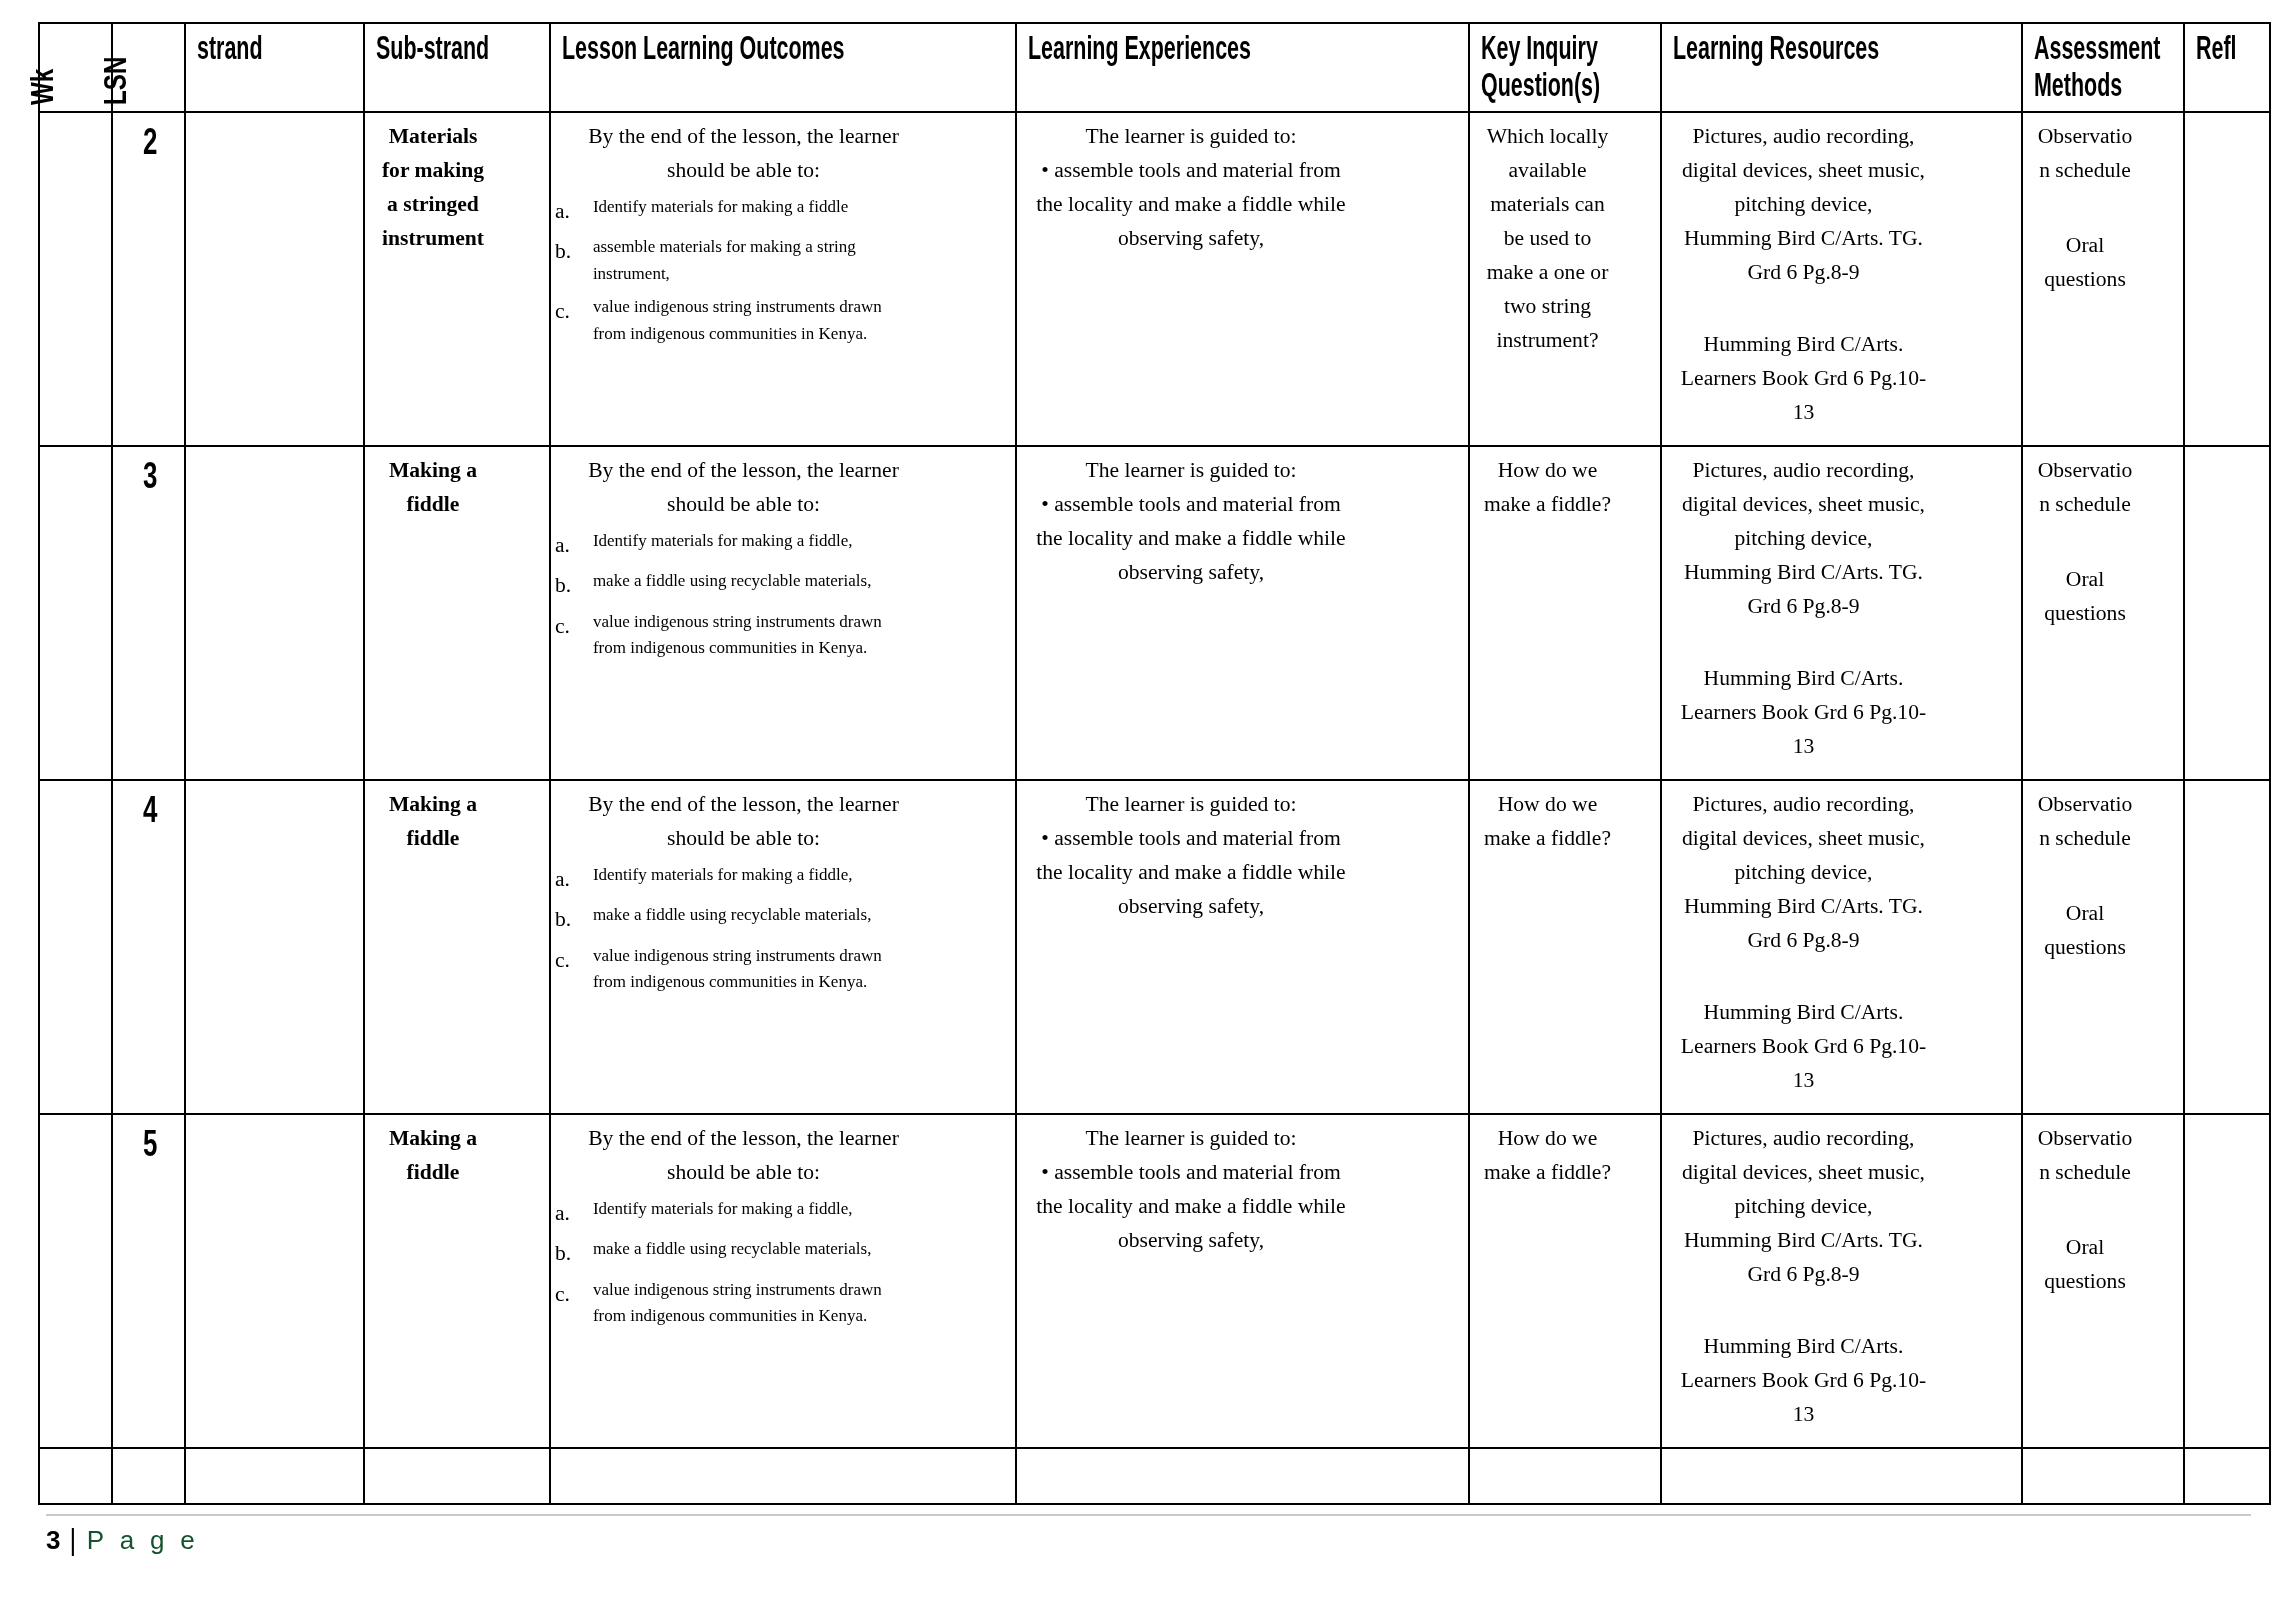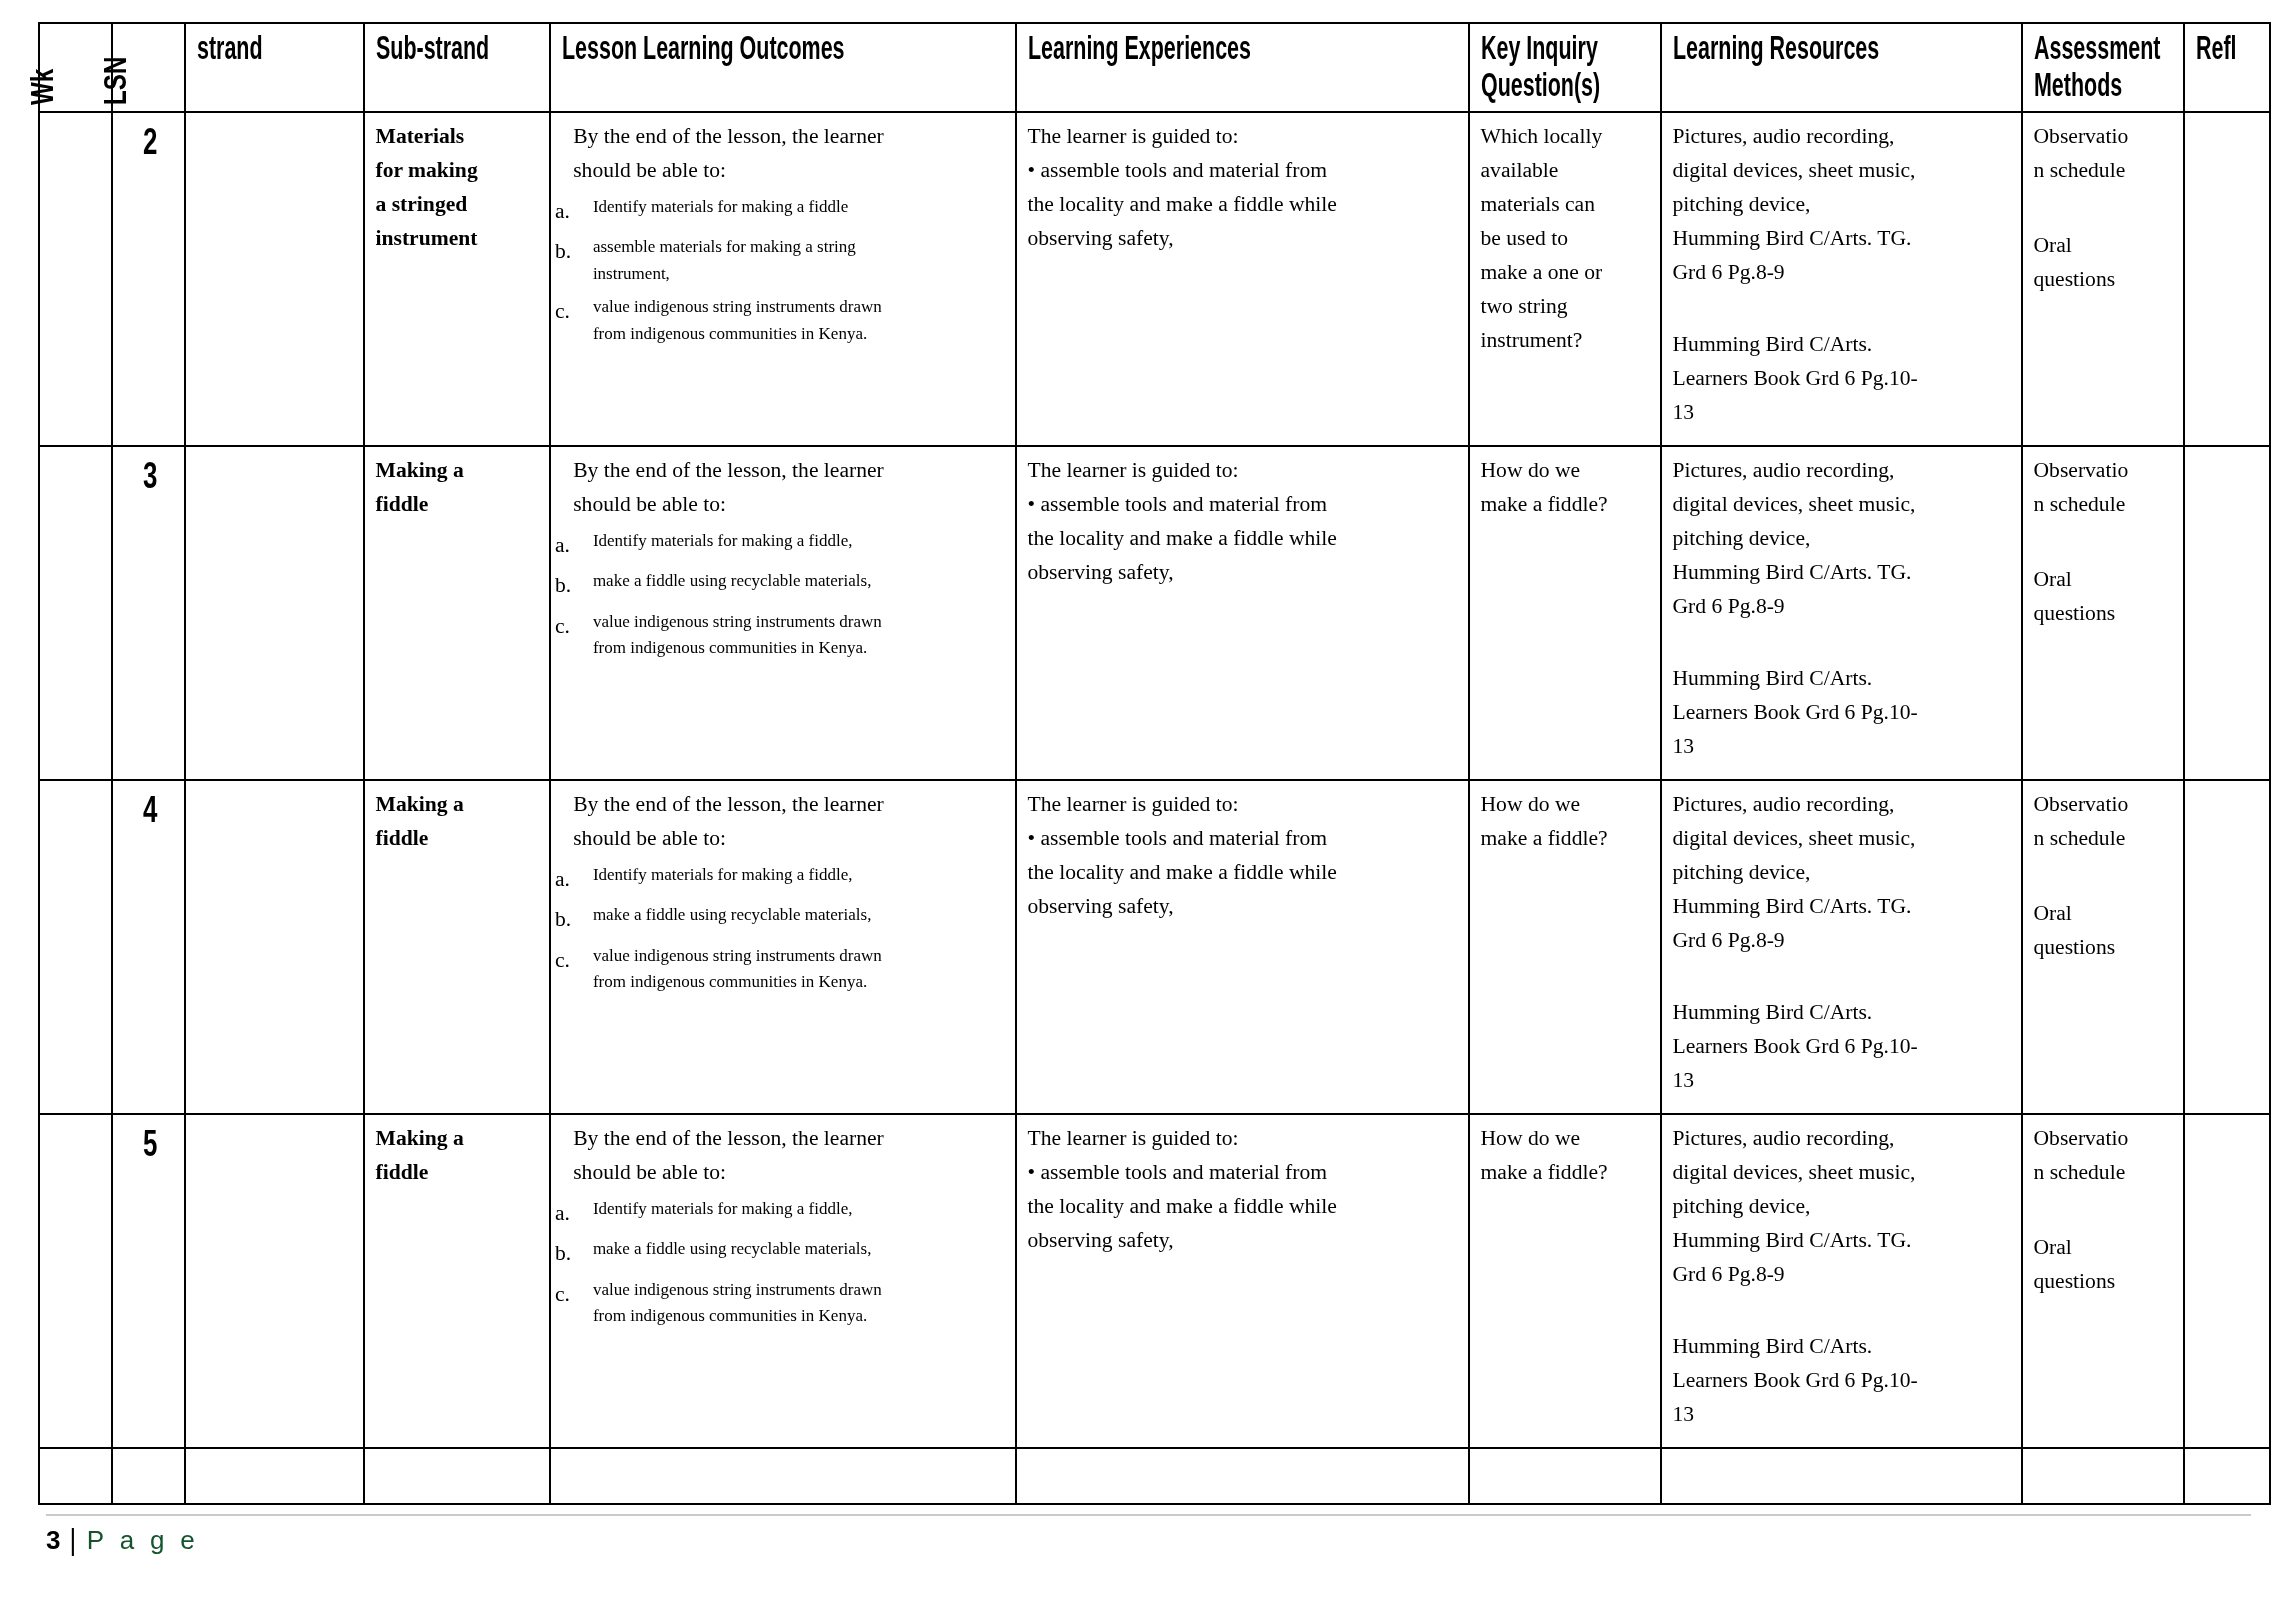--- a/index.html
+++ b/index.html
@@ -65,21 +65,21 @@
     transform: scaleX(0.7);
     transform-origin: 50% 0;
     font-family: "Liberation Sans", "DejaVu Sans", sans-serif;
     font-weight: 700;
     font-size: 37px;
     line-height: 1;
   }
   td.c-lsn { text-align: center; padding-top: 10.5px; }
 
   
-  p { margin: 0; font-size: 21.6px; line-height: 1.576; }
+  p { margin: 0; font-size: 21.6px; line-height: 1.576; text-align: center; }
   .c-sub p {
     font-weight: 700;
     max-width: 115px;
   }
   td.c-out { padding-left: 3.9px; padding-right: 11px; }
   .intro { padding-left: 18.3px; max-width: 359px; margin-bottom: 6.5px; }
   .oitem { display: flex; margin-bottom: 6.5px; }
   .oitem .m { flex: 0 0 38px; font-size: 21.6px; line-height: 1.576; }
   .oitem .t { max-width: 302px; font-size: 17px; line-height: 1.576; }
   td.c-exp p { max-width: 327px; }

